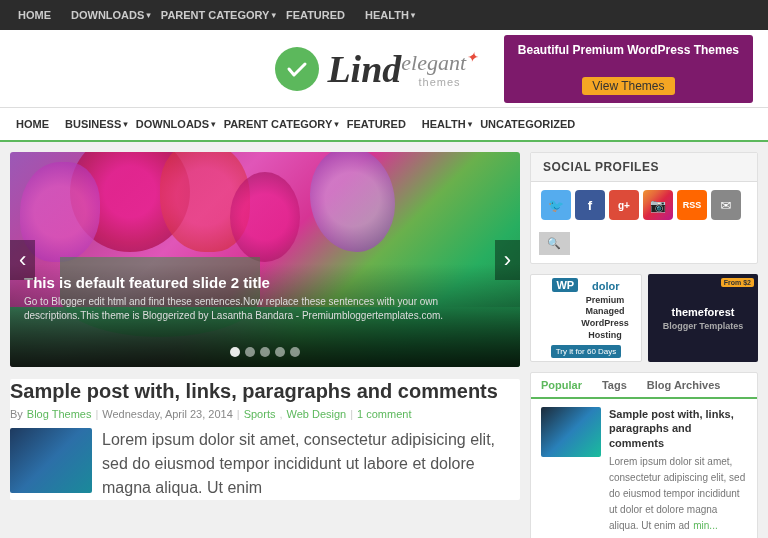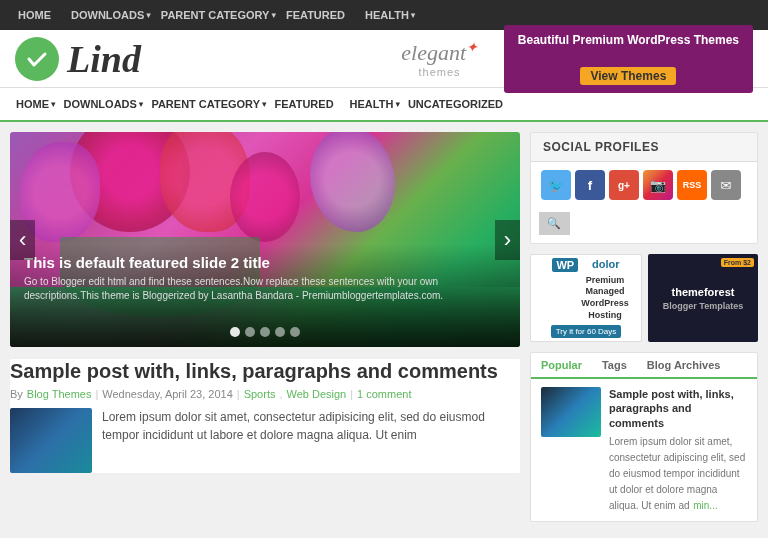--- a/index.html
+++ b/index.html
@@ -12,45 +12,46 @@
   <a style="color:#ccc;text-decoration:none;font-size:11px;font-weight:bold;padding:0 10px;height:30px;display:flex;align-items:center;text-transform:uppercase;">HOME</a>
   <a style="color:#ccc;text-decoration:none;font-size:11px;font-weight:bold;padding:0 10px;height:30px;display:flex;align-items:center;text-transform:uppercase;">DOWNLOADS</a>
   <span style="color:#ccc;font-size:9px;margin-left:-8px;">▾</span>
   <a style="color:#ccc;text-decoration:none;font-size:11px;font-weight:bold;padding:0 10px;height:30px;display:flex;align-items:center;text-transform:uppercase;">PARENT CATEGORY</a>
   <span style="color:#ccc;font-size:9px;margin-left:-8px;">▾</span>
   <a style="color:#ccc;text-decoration:none;font-size:11px;font-weight:bold;padding:0 10px;height:30px;display:flex;align-items:center;text-transform:uppercase;">FEATURED</a>
   <a style="color:#ccc;text-decoration:none;font-size:11px;font-weight:bold;padding:0 10px;height:30px;display:flex;align-items:center;text-transform:uppercase;">HEALTH</a>
   <span style="color:#ccc;font-size:9px;margin-left:-8px;">▾</span>
 </nav>
 
-<header style="background:#fff;padding:8px 15px;display:flex;align-items:center;justify-content:space-between;height:58px;border-bottom:1px solid #ddd;">
+<header style="background:#fff;padding:8px 15px;display:flex;align-items:center;justify-content:flex-end;height:78px;border-bottom:1px solid #ddd;">
   <div style="display:flex;align-items:center;gap:8px;cursor:pointer;">
     <div style="width:44px;height:44px;background:#5cb85c;border-radius:50%;display:flex;align-items:center;justify-content:center;">
       <svg width="26" height="26" viewBox="0 0 26 26">
         <polyline points="5,13 10,19 21,8" stroke="white" stroke-width="3" fill="none" stroke-linecap="round" stroke-linejoin="round"></polyline>
       </svg>
     </div>
     <span style="font-size:38px;font-weight:bold;color:#333;font-family:Georgia,serif;font-style:italic;">Lind</span>
   </div>
   <div style="display:flex;align-items:center;gap:26px;">
     <div style="text-align:center;">
       <div style="font-size:22px;font-style:italic;color:#888;font-family:Georgia,serif;">
         <span>elegant</span><sup style="color:#e74c3c;font-size:14px;">✦</sup>
       </div>
       <div style="font-size:11px;color:#aaa;letter-spacing:1px;text-transform:lowercase;">themes</div>
     </div>
     <div style="background:#7d1a6b;color:#fff;padding:8px 14px;text-align:center;border-radius:3px;min-width:190px;cursor:pointer;">
       <div style="font-size:12px;font-weight:bold;margin-bottom:20px;">Beautiful Premium WordPress Themes</div>
-      <div style="background:#f5a623;color:#333;font-weight:bold;font-size:12px;padding:2px 10px;border-radius:3px;display:inline-block;cursor:pointer;">View Themes</div>
+      <div style="background:#f5a623;color:#333;font-weight:normal;font-size:12px;padding:2px 10px;border-radius:3px;display:inline-block;cursor:pointer;">View Themes</div>
     </div>
   </div>
 </header>
 
 <nav style="background:#fff;border-bottom:2px solid #5cb85c;padding:0 8px;display:flex;align-items:center;height:34px;">
   <a style="color:#333;text-decoration:none;font-size:11px;font-weight:bold;padding:0 8px;height:34px;display:flex;align-items:center;text-transform:uppercase;">HOME</a>
+  <a style="color:#333;text-decoration:none;font-size:11px;font-weight:bold;padding:0 8px;height:34px;display:flex;align-items:center;text-transform:uppercase;">BUSINESS</a>
     <span style="color:#333;font-size:9px;margin-left:-6px;">▾</span>
   <a style="color:#333;text-decoration:none;font-size:11px;font-weight:bold;padding:0 8px;height:34px;display:flex;align-items:center;text-transform:uppercase;">DOWNLOADS</a>
     <span style="color:#333;font-size:9px;margin-left:-6px;">▾</span>
   <a style="color:#333;text-decoration:none;font-size:11px;font-weight:bold;padding:0 8px;height:34px;display:flex;align-items:center;text-transform:uppercase;">PARENT CATEGORY</a>
     <span style="color:#333;font-size:9px;margin-left:-6px;">▾</span>
   <a style="color:#333;text-decoration:none;font-size:11px;font-weight:bold;padding:0 8px;height:34px;display:flex;align-items:center;text-transform:uppercase;">FEATURED</a>
   <a style="color:#333;text-decoration:none;font-size:11px;font-weight:bold;padding:0 8px;height:34px;display:flex;align-items:center;text-transform:uppercase;">HEALTH</a>
     <span style="color:#333;font-size:9px;margin-left:-6px;">▾</span>
   <a style="color:#333;text-decoration:none;font-size:11px;font-weight:bold;padding:0 8px;height:34px;display:flex;align-items:center;text-transform:uppercase;">UNCATEGORIZED</a>
 </nav>
@@ -101,21 +102,21 @@
         <span style="color:#ccc;">,</span>
         <a style="color:#5cb85c;text-decoration:none;">Web Design</a>
         <span style="color:#ccc;">|</span>
         <a style="color:#5cb85c;text-decoration:none;">1 comment</a>
       </div>
       <div style="display:flex;gap:10px;">
         <div style="width:82px;height:65px;flex-shrink:0;border-radius:2px;overflow:hidden;background:linear-gradient(135deg, #1a4a7a 0%, #2980b9 50%, #1abc9c 100%);">
 
           <div style="width:100%;height:100%;background:linear-gradient(135deg,#1e3a5f,#2c6fa8,#1a8a9a);"></div>
         </div>
-        <p style="font-size:12px;color:#555;line-height:1.5;">Lorem ipsum dolor sit amet, consectetur adipisicing elit, sed do eiusmod tempor incididunt ut labore et dolore magna aliqua. Ut enim</p>
+        <p style="font-size:16px;color:#555;line-height:1.5;">Lorem ipsum dolor sit amet, consectetur adipisicing elit, sed do eiusmod tempor incididunt ut labore et dolore magna aliqua. Ut enim</p>
       </div>
     </div>
   </div>
 
   <div style="width:228px;flex-shrink:0;">
 
     <div style="background:#fff;border:1px solid #e0e0e0;margin-bottom:10px;border-radius:2px;">
       <div style="background:#f5f5f5;border-bottom:1px solid #ddd;padding:7px 12px;font-size:12px;font-weight:bold;color:#444;text-transform:uppercase;letter-spacing:0.5px;">SOCIAL PROFILES</div>
       <div style="padding:8px 10px;display:flex;gap:4px;">
         <div style="width:30px;height:30px;background:#55acee;border-radius:4px;display:flex;align-items:center;justify-content:center;color:#fff;font-size:13px;cursor:pointer;">🐦</div>
@@ -127,21 +128,21 @@
       </div>
 
       <div style="padding:4px 8px 8px;display:flex;">
         <button style="background:#ccc;border:1px solid #ccc;border-left:none;padding:4px 8px;cursor:pointer;color:#555;font-size:11px;">🔍</button>
       </div>
     </div>
 
     <div style="display:flex;gap:6px;margin-bottom:10px;">
 
       <div style="flex:1;background:#fff;border:1px solid #ddd;border-radius:2px;padding:6px;text-align:center;cursor:pointer;display:flex;flex-direction:column;align-items:center;justify-content:center;height:88px;">
-        <div style="font-size:13px;font-weight:bold;color:#21759b;margin-bottom:3px;display:flex;align-items:flex-start;gap:14px;">
+        <div style="font-size:13px;font-weight:bold;color:#21759b;margin-bottom:3px;display:flex;align-items:flex-end;gap:14px;">
           <span style="background:#21759b;color:#fff;padding:1px 4px;border-radius:2px;font-size:11px;font-weight:bold;">WP</span>
           <span style="font-size:11px;color:#21759b;font-weight:bold;">dolor</span>
         </div>
         <div style="font-size:9px;color:#333;line-height:1.3;font-weight:bold;margin-bottom:4px;margin-left:38px;">Premium Managed WordPress Hosting</div>
         <div style="background:#21759b;color:#fff;font-size:8px;padding:2px 5px;border-radius:2px;cursor:pointer;">Try it for 60 Days</div>
       </div>
 
       <div style="flex:1;background:#1a1a2e;border-radius:2px;padding:6px;text-align:center;cursor:pointer;display:flex;flex-direction:column;align-items:center;justify-content:center;height:88px;position:relative;">
         <div style="position:absolute;top:4px;right:4px;background:#f5a623;color:#333;font-size:7px;padding:1px 3px;border-radius:2px;font-weight:bold;">From $2</div>
         <div style="color:#fff;font-size:11px;font-weight:bold;margin-bottom:3px;">themeforest</div>

